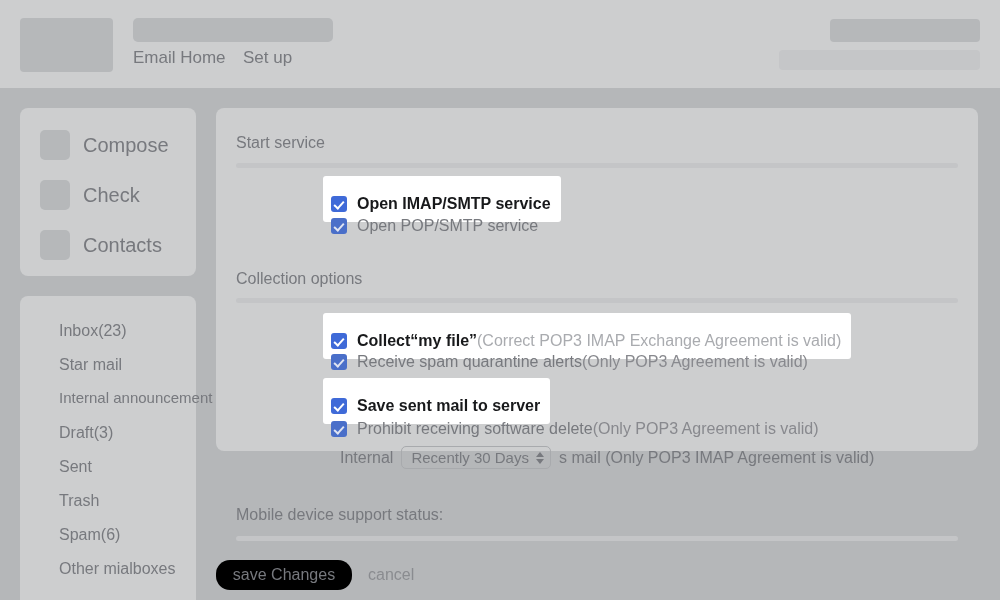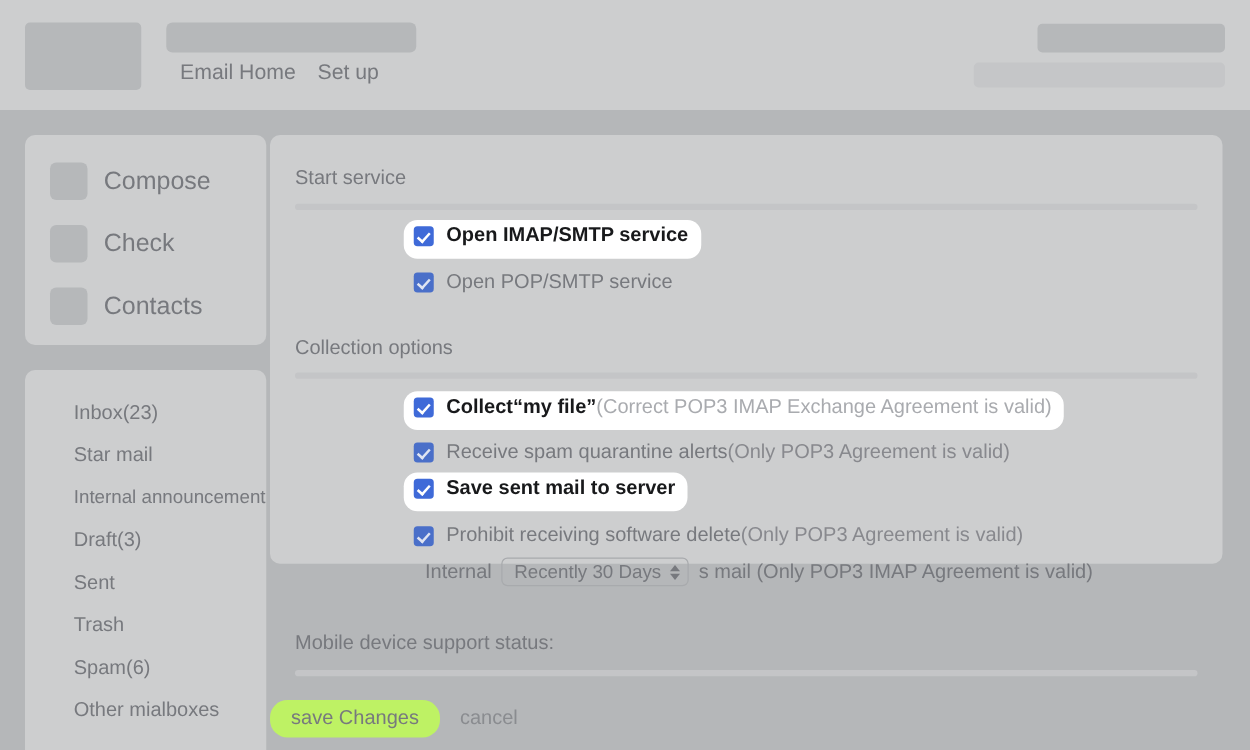--- a/index.html
+++ b/index.html
@@ -28,42 +28,40 @@
   }
   .search-ph {
     position: absolute; left: 133px; top: 18px;
     width: 200px; height: 24px;
     background: #b6b8ba; border-radius: 5px;
   }
   .navlink {
     position: absolute; top: 48px;
     font-size: 17px; color: #77797e;
     white-space: nowrap;
-    margin-left: 11px;
   }
   .nav-home { left: 133px; }
   .nav-setup { left: 243px; }
   .tr-ph1 {
     position: absolute; left: 830px; top: 19px;
     width: 150px; height: 23px;
     background: #b6b8ba; border-radius: 4px;
   }
   .tr-ph2 {
     position: absolute; left: 779px; top: 50px;
     width: 201px; height: 20px;
     background: #c5c6c8; border-radius: 4px;
   }
 
   
   .side-card {
     position: absolute; left: 20px;
     width: 176px;
     background: #cdcecf;
     border-radius: 8px;
-    padding-left: 17px;
   }
   .side-actions { top: 108px; height: 168px; }
   .side-folders { top: 296px; height: 304px; border-radius: 8px 8px 0 0; }
 
   .action-row {
     position: absolute; left: 20px;
     display: flex; align-items: center;
     height: 34px;
   }
   .action-sq {
@@ -106,22 +104,22 @@
 
   
   .cb-row {
     position: absolute; left: 115px;
     display: flex; align-items: center;
     height: 26px;
     white-space: nowrap;
   }
   .cb-row.hl {
     background: #ffffff;
-    border-radius: 11px;
-    padding: 0 10px 5px 8px;
+    border-radius: 3px;
+    padding: 15px 10px 5px 8px;
     left: 107px;
     height: 26px;
   }
   .cbox {
     width: 16px; height: 16px;
     background: #3f6ad8;
     border-radius: 3px;
     flex: 0 0 auto;
     position: relative;
   }
@@ -180,21 +178,21 @@
     border-left: 4px solid transparent;
     border-right: 4px solid transparent;
   }
   .stepper .up { border-bottom: 5px solid #77797e; margin-bottom: 2px; }
   .stepper .dn { border-top: 5px solid #77797e; }
 
   
   .btn-save {
     position: absolute; left: 216px; top: 560px;
     width: 136px; height: 30px;
-    background: #bef264;
+    background: #000000;
     border-radius: 14px;
     display: flex; align-items: center; justify-content: center;
     font-size: 16px; color: #77797e;
   }
   .btn-cancel {
     position: absolute; left: 368px; top: 566px;
     font-size: 16px; color: #8a8c90;
   }
 </style>
 </head>

